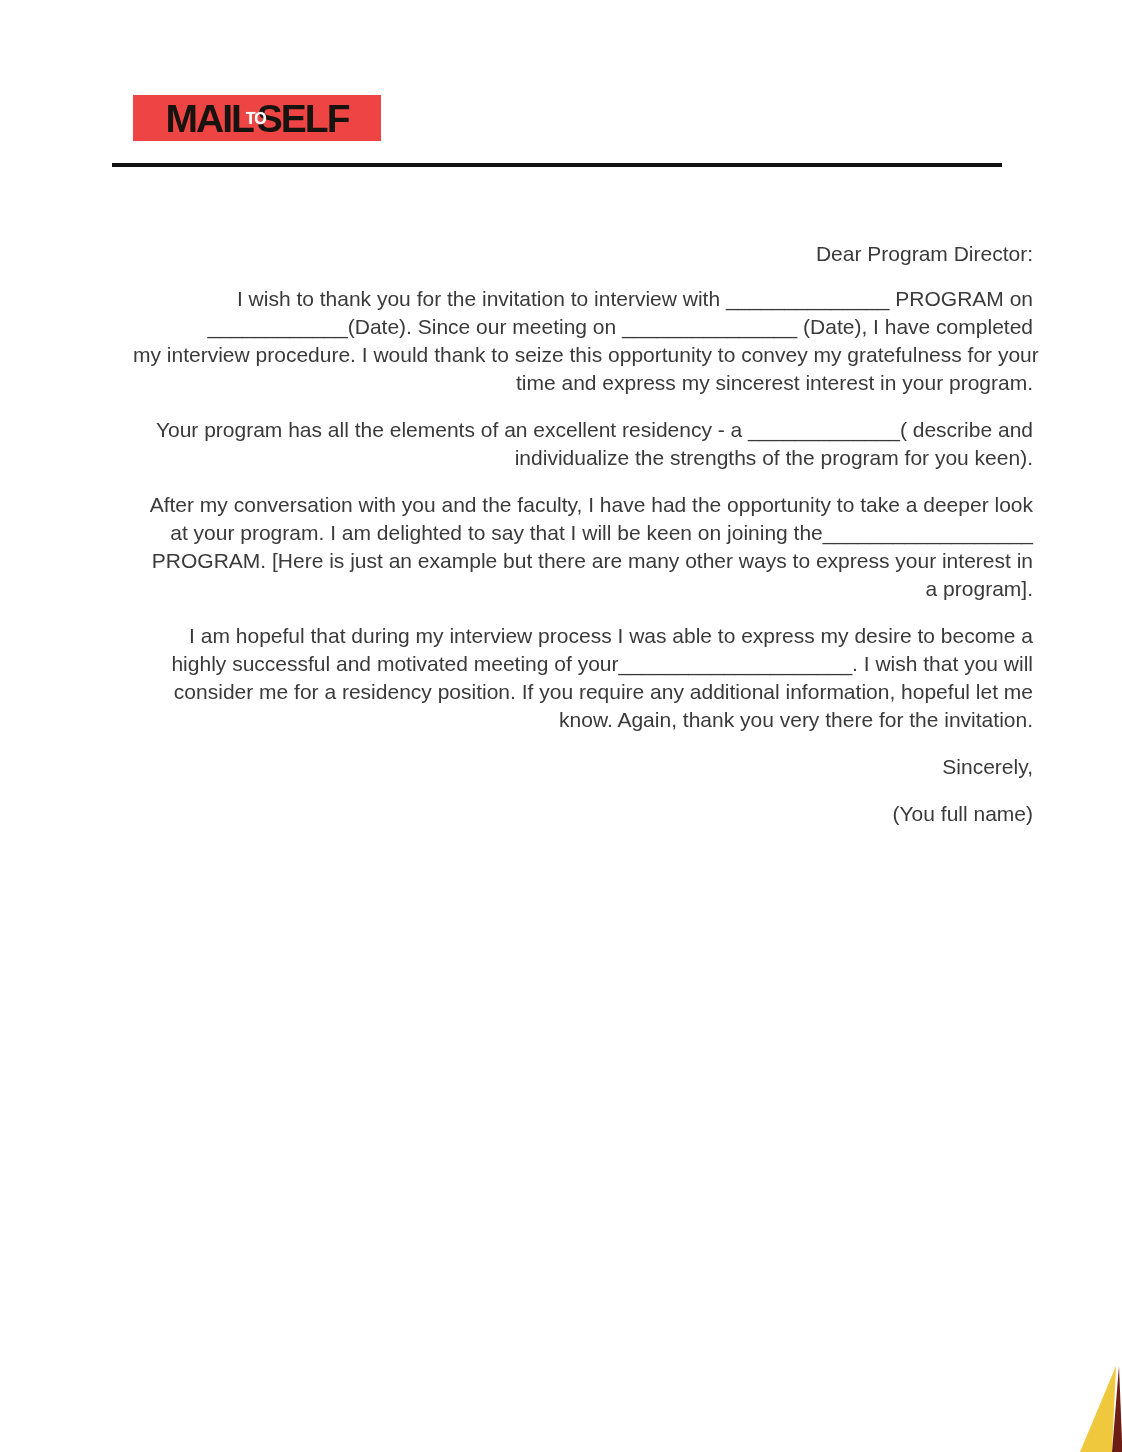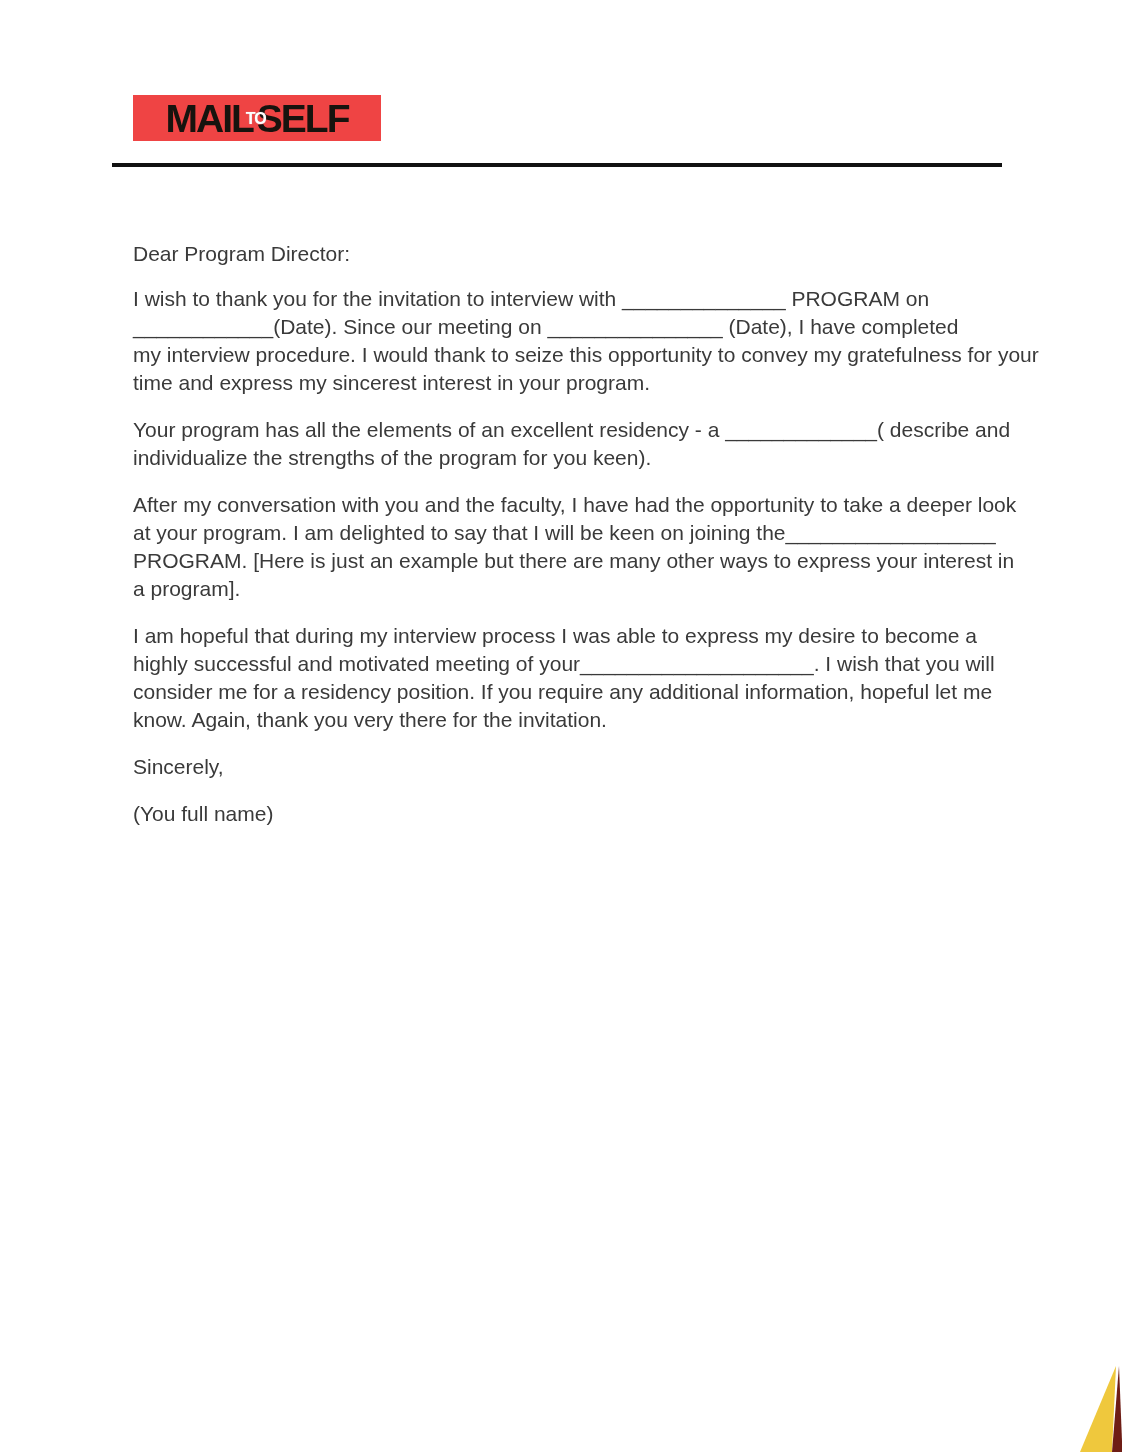--- a/index.html
+++ b/index.html
@@ -56,21 +56,21 @@
 
   
   .letter {
     position: absolute;
     left: 133px;
     top: 240px;
     width: 900px;
     font-size: 21px;
     line-height: 28px;
   }
-  .letter .block { margin-bottom: 19px; }
+  .letter .block { margin-bottom: 19px; text-align: right; }
   .letter .greeting { margin-bottom: 17px; }
   .line { white-space: nowrap; }
 
   
   .corner {
     position: absolute;
     right: 0;
     bottom: 0;
     width: 60px;
     height: 95px;

